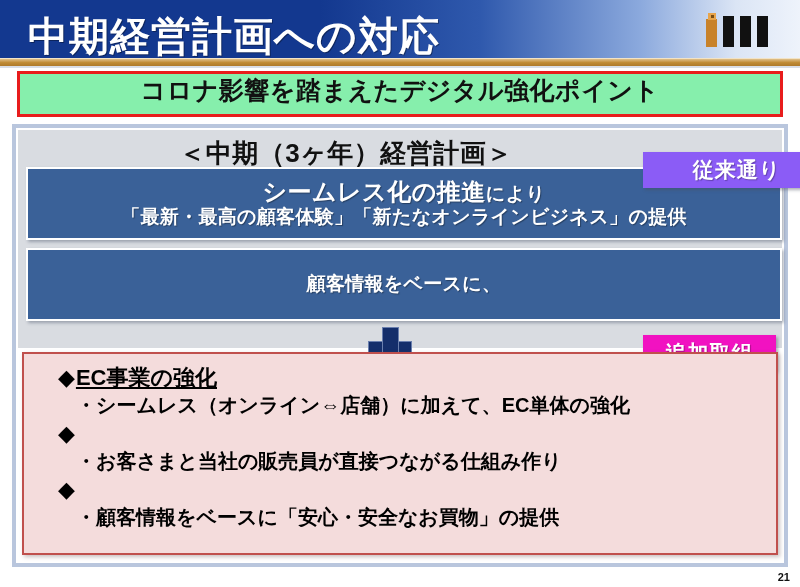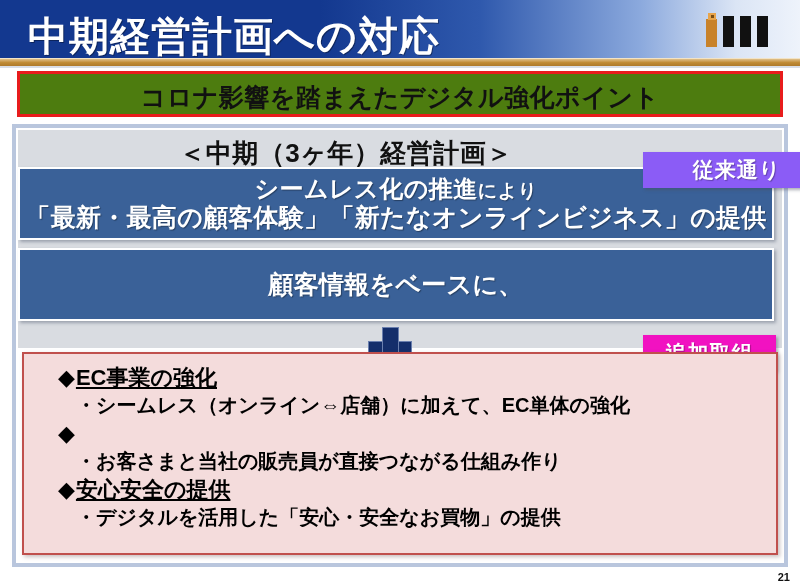--- a/index.html
+++ b/index.html
@@ -51,25 +51,25 @@
     left: 0; top: 66px;
     width: 800px; height: 2px;
     background: #d9dde6;
   }
 
   
   .subtitle-box {
     position: absolute;
     left: 17px; top: 71px;
     width: 766px; height: 46px;
-    background: #4d7c0f;
+    background: #86efac;
     border: 3px solid #e81c1c;
     box-sizing: border-box;
     display: flex;
-    align-items: flex-end;
+    align-items: flex-start;
     justify-content: center;
   }
   .subtitle-text {
     font-size: 25px;
     font-weight: bold;
     color: #111111;
     letter-spacing: 0.5px;
     white-space: nowrap;
   }
 
@@ -99,21 +99,21 @@
     font-size: 26px;
     font-weight: bold;
     color: #111111;
     letter-spacing: 0.5px;
     white-space: nowrap;
   }
 
   
   .blue-box {
     position: absolute;
-    left: 18px;
+    left: 26px;
     width: 756px;
     background: #3a6198;
     border: 2px solid #ffffff;
     box-sizing: border-box;
     box-shadow: 2px 2px 3px rgba(80,90,110,0.45);
     display: flex;
     flex-direction: column;
     align-items: center;
     justify-content: center;
     color: #ffffff;
@@ -123,21 +123,21 @@
 
   .bb-line-big {
     font-size: 24px;
     font-weight: bold;
     letter-spacing: 0.5px;
     white-space: nowrap;
     line-height: 1.18;
     text-shadow: 1px 1px 1px rgba(0,0,0,0.35);
   }
   .bb-line-small {
-    font-size: 25px;
+    font-size: 19px;
     font-weight: bold;
     letter-spacing: 0.3px;
     white-space: nowrap;
     line-height: 1.18;
     text-shadow: 1px 1px 1px rgba(0,0,0,0.35);
   }
   .bb-sub-small {
     font-size: 19px;
     font-weight: bold;
   }
@@ -297,19 +297,18 @@
   </div>
   <div class="measure-sub">・シームレス（オンライン⇔店舗）に加えて、EC単体の強化</div>
 
   <div class="measure-head">
     <span class="diamond">◆</span>
   </div>
   <div class="measure-sub">・お客さまと当社の販売員が直接つながる仕組み作り</div>
 
   <div class="measure-head">
     <span class="diamond">◆</span>
-    <span class="head-text">安心安全の提供</span>
   </div>
-  <div class="measure-sub">・デジタルを活用した「安心・安全なお買物」の提供</div>
+  <div class="measure-sub">・顧客情報をベースに「安心・安全なお買物」の提供</div>
 
 </div>
 
 <div class="page-number">21</div>
 
 </body></html>

